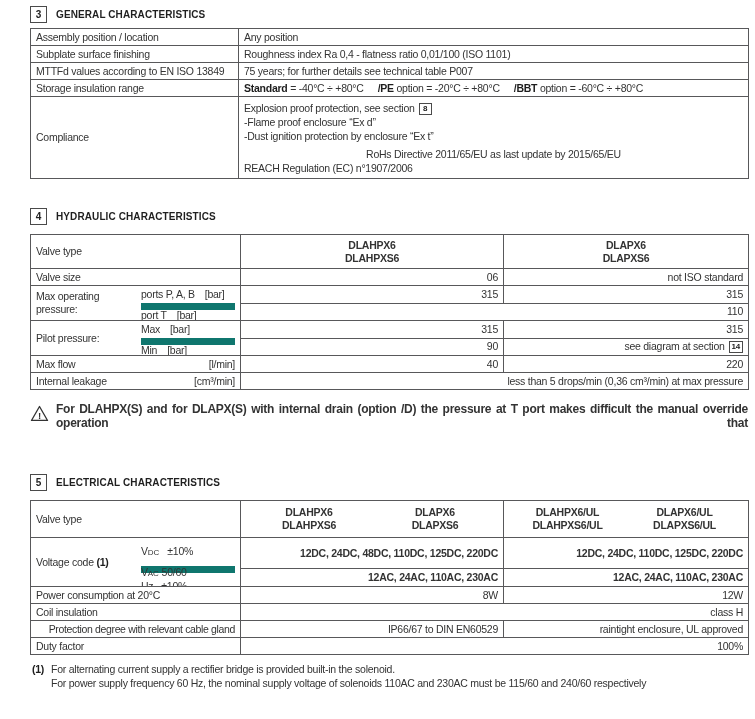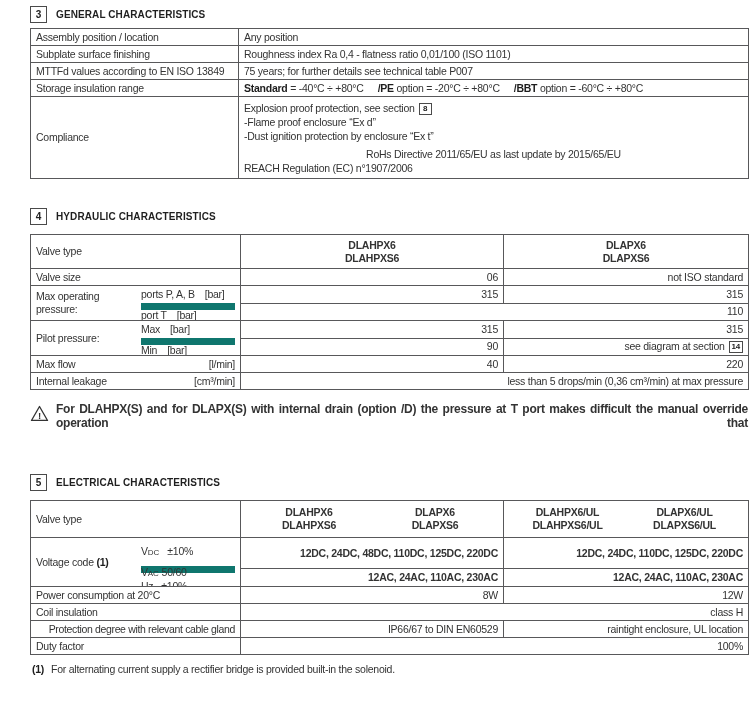--- a/index.html
+++ b/index.html
@@ -308,29 +308,30 @@
       <td class="ctr">8W</td>
       <td class="ctr">12W</td>
     </tr>
     <tr class="row17">
       <td>Coil insulation</td>
       <td class="ctr" colspan="2">class H</td>
     </tr>
     <tr class="row17">
       <td style="white-space:nowrap;letter-spacing:-0.35px;text-align:right;">Protection degree with relevant cable gland</td>
       <td class="ctr">IP66/67 to DIN EN60529</td>
-      <td class="ctr">raintight enclosure, UL location</td>
+      <td class="ctr">raintight enclosure, UL approved</td>
     </tr>
     <tr class="row17">
       <td>Duty factor</td>
       <td class="ctr" colspan="2">100%</td>
     </tr>
   </tbody>
     </table>
 
   <div class="footnote">
     <div class="fn-marker">(1)</div>
     <div class="fn-lines">
       <div>For alternating current supply a rectifier bridge is provided built-in the solenoid.</div>
+      <div>For power supply frequency 60 Hz, the nominal supply voltage of solenoids 110AC and 230AC must be 115/60 and 240/60 respectively</div>
     </div>
   </div>
 
 </div>
 
 </body></html>

